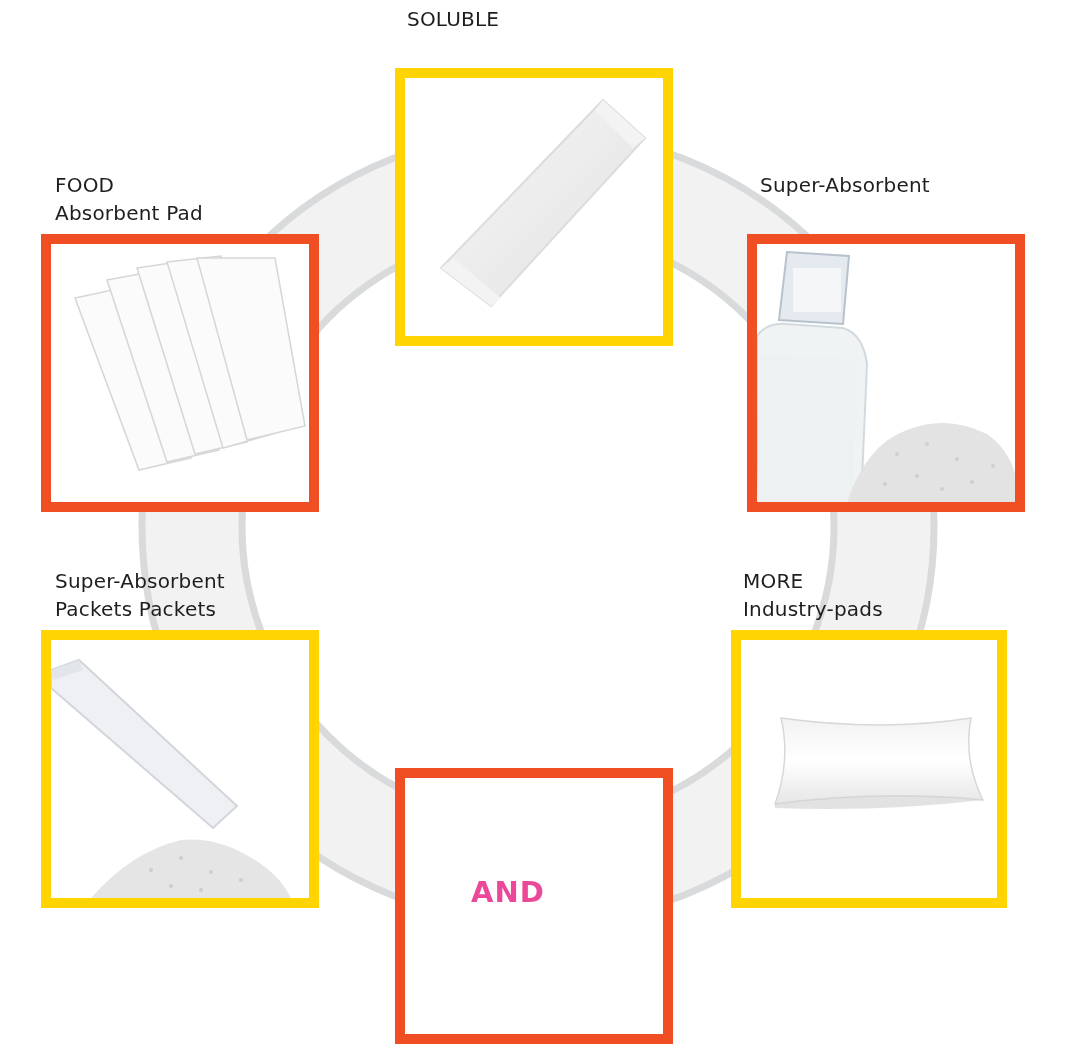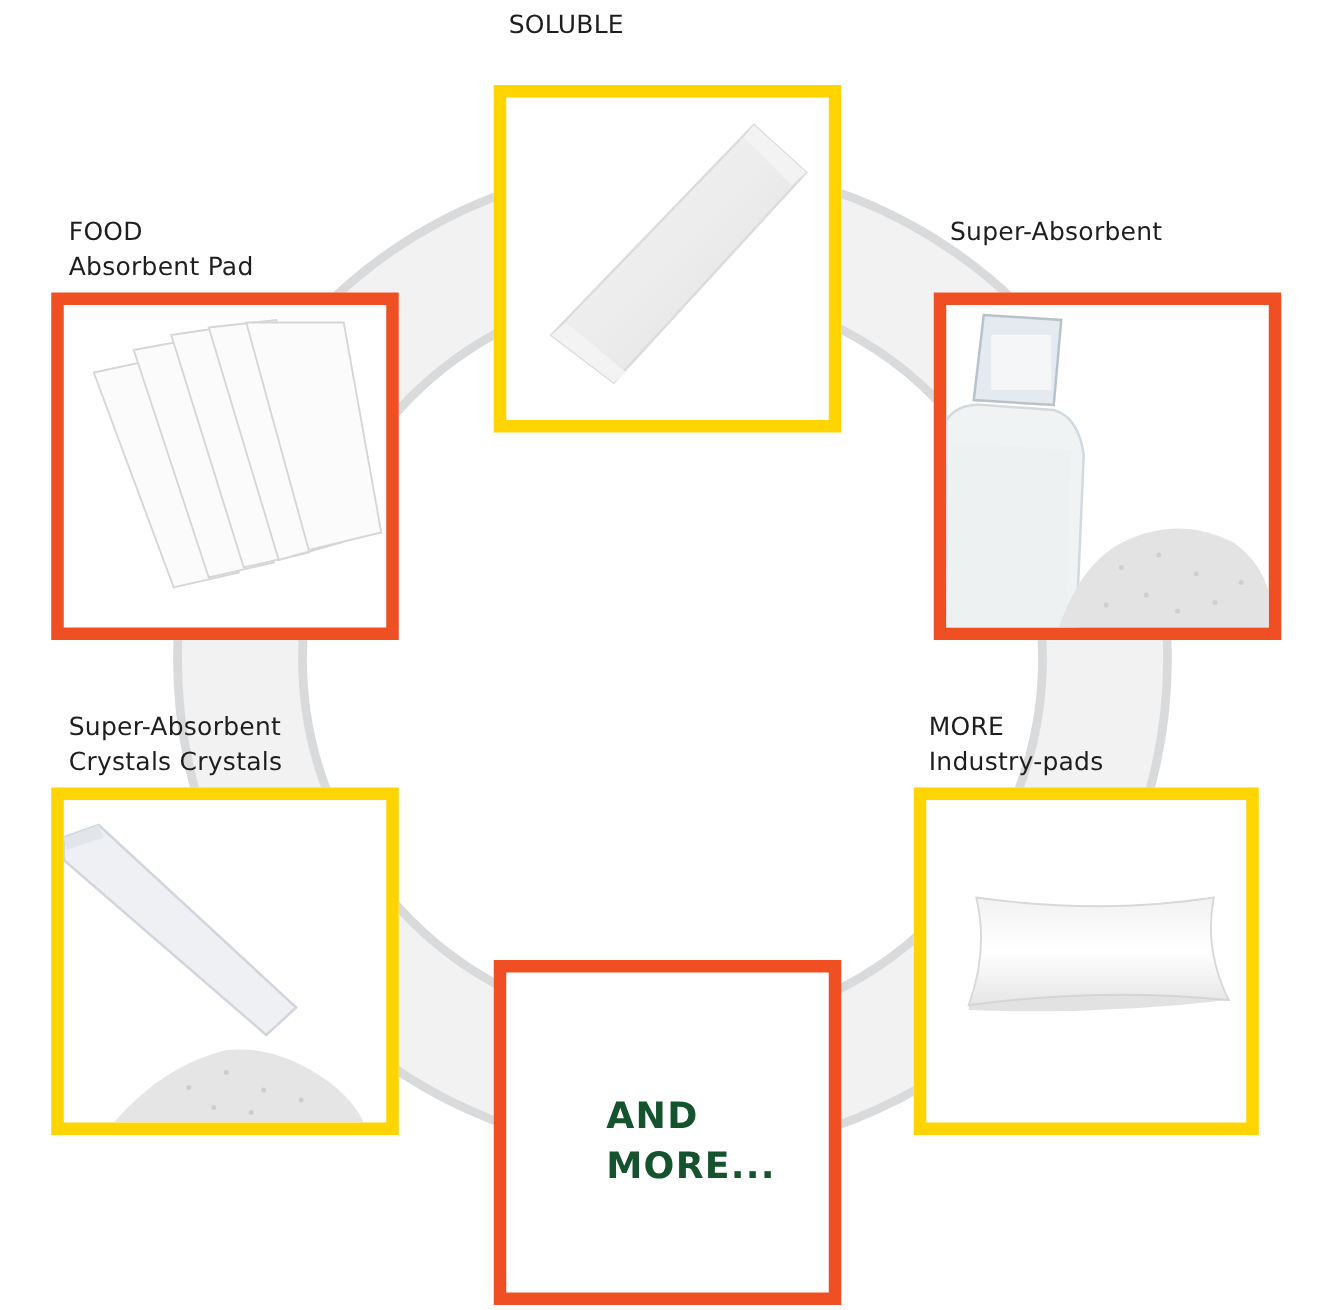--- a/index.html
+++ b/index.html
@@ -5,21 +5,21 @@
     html, body { margin: 0; padding: 0; background: #ffffff; }
     body { width: 1073px; height: 1048px; position: relative; overflow: hidden;
            font-family: "DejaVu Sans", "Liberation Sans", sans-serif; }
     .ring { position: absolute; left: 0; top: 0; }
     .label { position: absolute; color: #1e1e1e; font-size: 20px; line-height: 28px; letter-spacing: 0.2px; }
     .label span { display: block; white-space: nowrap; }
     .box { position: absolute; box-sizing: border-box; border: 10px solid; background: #ffffff; overflow: hidden; }
     .box.yellow { border-color: #ffd400; }
     .box.orange { border-color: #f04f23; }
     .box svg { position: absolute; left: 0; top: 0; width: 100%; height: 100%; }
-    .more-text { position: absolute; left: 80px; top: 94px; font-weight: bold; font-size: 29px; line-height: 40px; color: #14532d; letter-spacing: 1px; }
+    .more-text { position: absolute; left: 66px; top: 94px; font-weight: bold; font-size: 29px; line-height: 40px; color: #ec4899; letter-spacing: 1px; }
     .more-text span { display: block; }
   </style>
 </head>
 <body>
 
 <svg class="ring" width="1073" height="1048" viewBox="0 0 1073 1048">
   <circle cx="538" cy="527" r="346" fill="none" stroke="#f2f2f2" stroke-width="100"></circle>
   <circle cx="538" cy="527" r="396" fill="none" stroke="#d9dadb" stroke-width="7"></circle>
   <circle cx="538" cy="527" r="296" fill="none" stroke="#d9dadb" stroke-width="7"></circle>
 </svg>
@@ -76,21 +76,21 @@
         <circle cx="215" cy="238" r="2"></circle>
         <circle cx="185" cy="245" r="2"></circle>
       <circle cx="128" cy="240" r="2"></circle>
         <circle cx="236" cy="222" r="2"></circle>
     </g>
   </svg>
 </div>
 
 <div class="label" style="left:55px; top:567px;">
   <span>Super-Absorbent</span>
-  <span>Crystals Crystals</span>
+  <span>Packets Packets</span>
 </div>
 <div class="box yellow" style="left:41px; top:630px; width:278px; height:278px;">
   <svg viewBox="0 0 258 258">
     <polygon points="0,30 28,20 186,166 162,188 0,48" fill="#eef0f3" stroke="#d2d6dc" stroke-width="2"></polygon>
     <polygon points="0,30 28,20 32,30 2,40" fill="#e2e6eb"></polygon>
     <path d="M40,258 Q80,212 130,200 Q170,196 210,224 Q232,240 240,258 Z" fill="#e5e5e5"></path>
     <g fill="#cdcdcd">
       <circle cx="100" cy="230" r="2"></circle>
         <circle cx="130" cy="218" r="2"></circle>
         <circle cx="160" cy="232" r="2"></circle>
@@ -115,15 +115,14 @@
       </linearGradient>
     </defs>
     <path d="M40,78 Q140,92 230,78 Q222,120 242,160 Q140,150 34,164 Q50,120 40,78 Z" fill="url(#fg)" stroke="#d8d8d8" stroke-width="1.5"></path>
     <path d="M34,164 Q140,150 242,160 Q140,172 34,168 Z" fill="#cfcfcf" opacity="0.6"></path>
   </svg>
 </div>
 
 <div class="box orange" style="left:395px; top:768px; width:278px; height:276px;">
   <div class="more-text">
     <span>AND</span>
-    <span>MORE...</span>
   </div>
 </div>
 
 </body></html>

